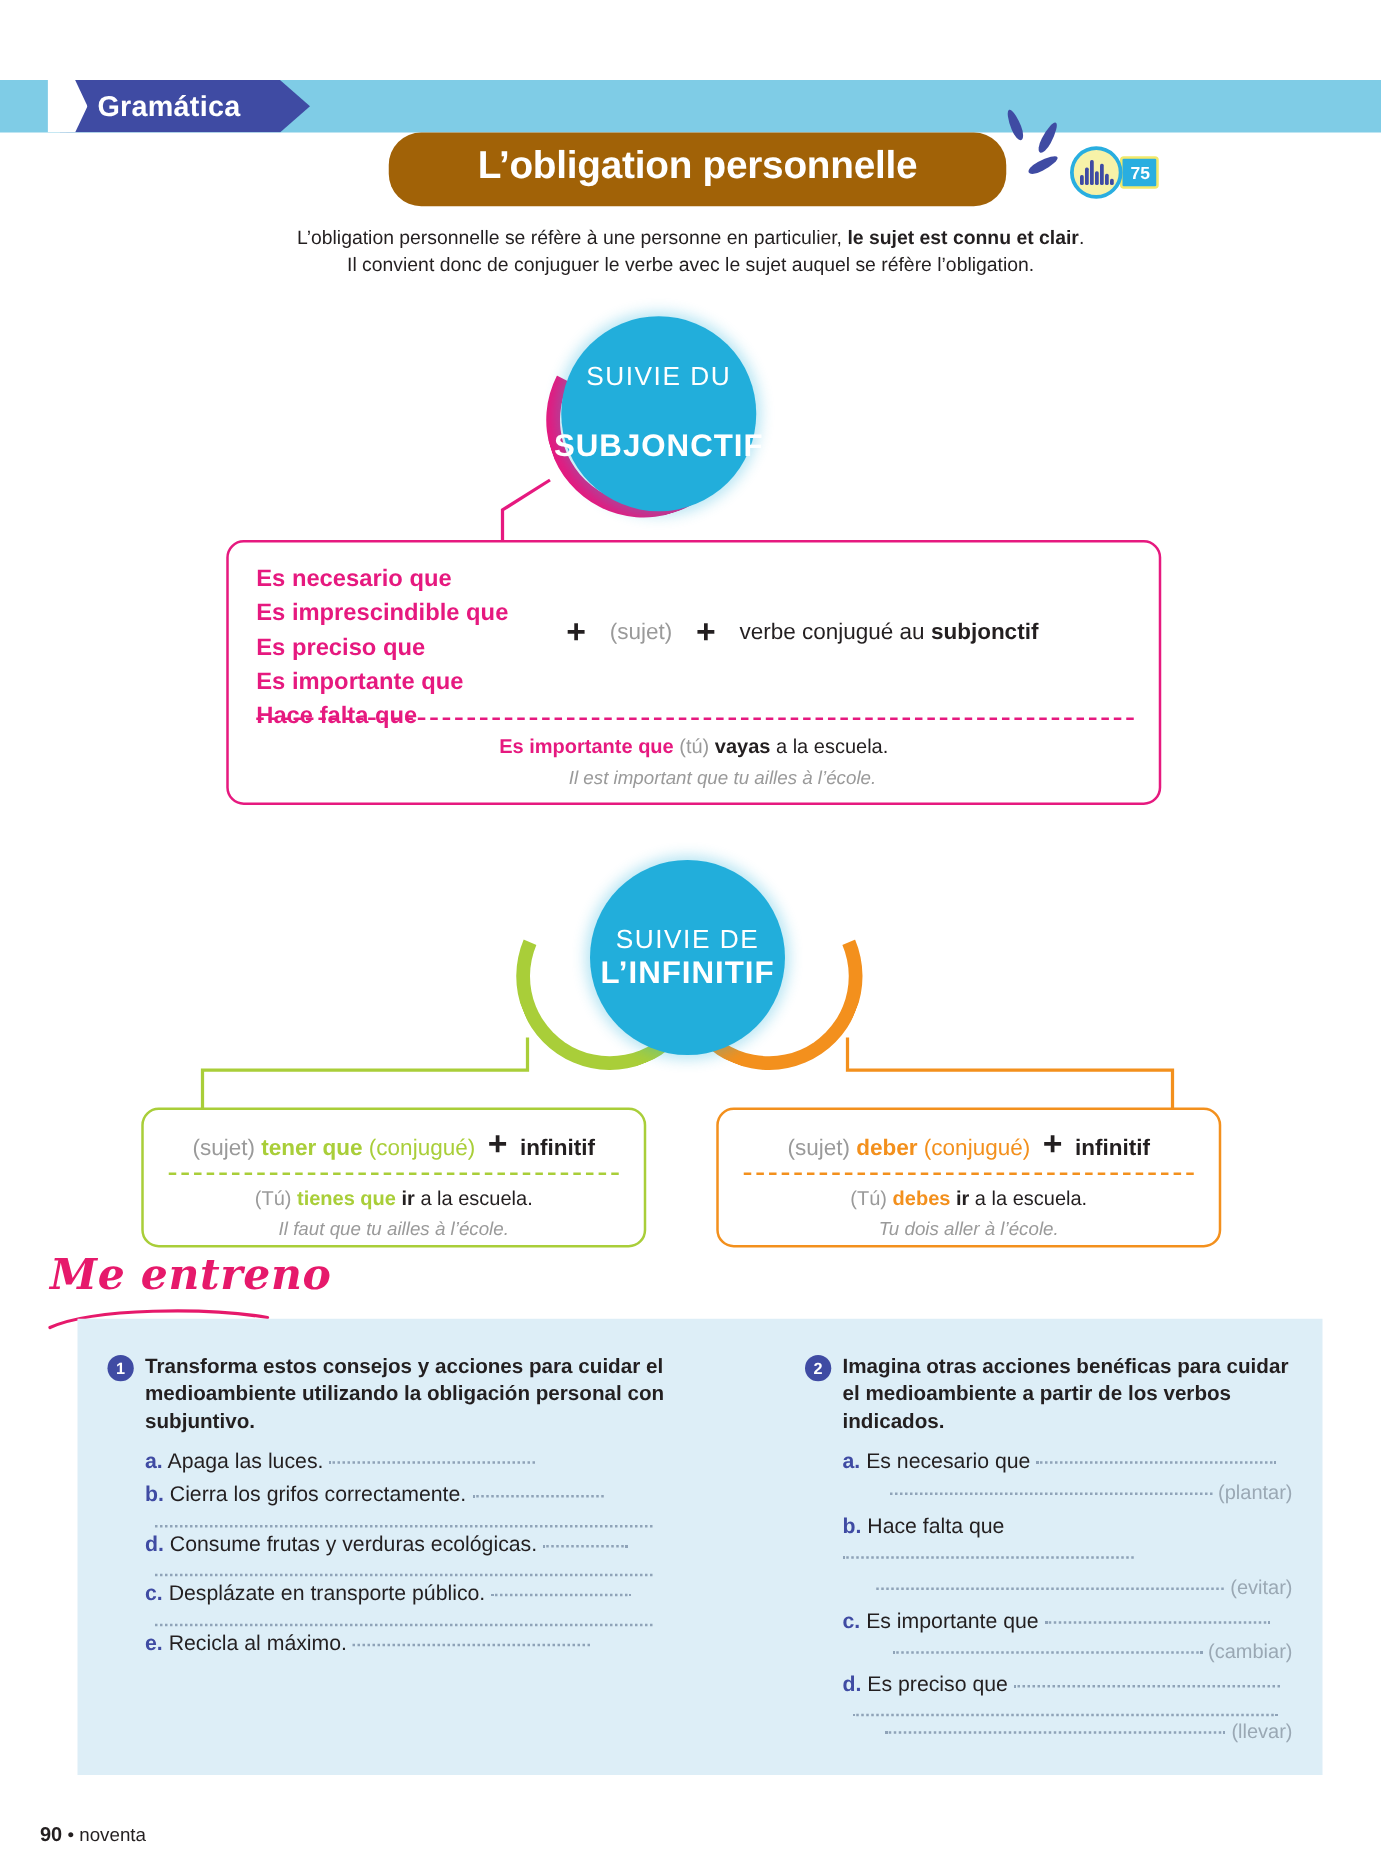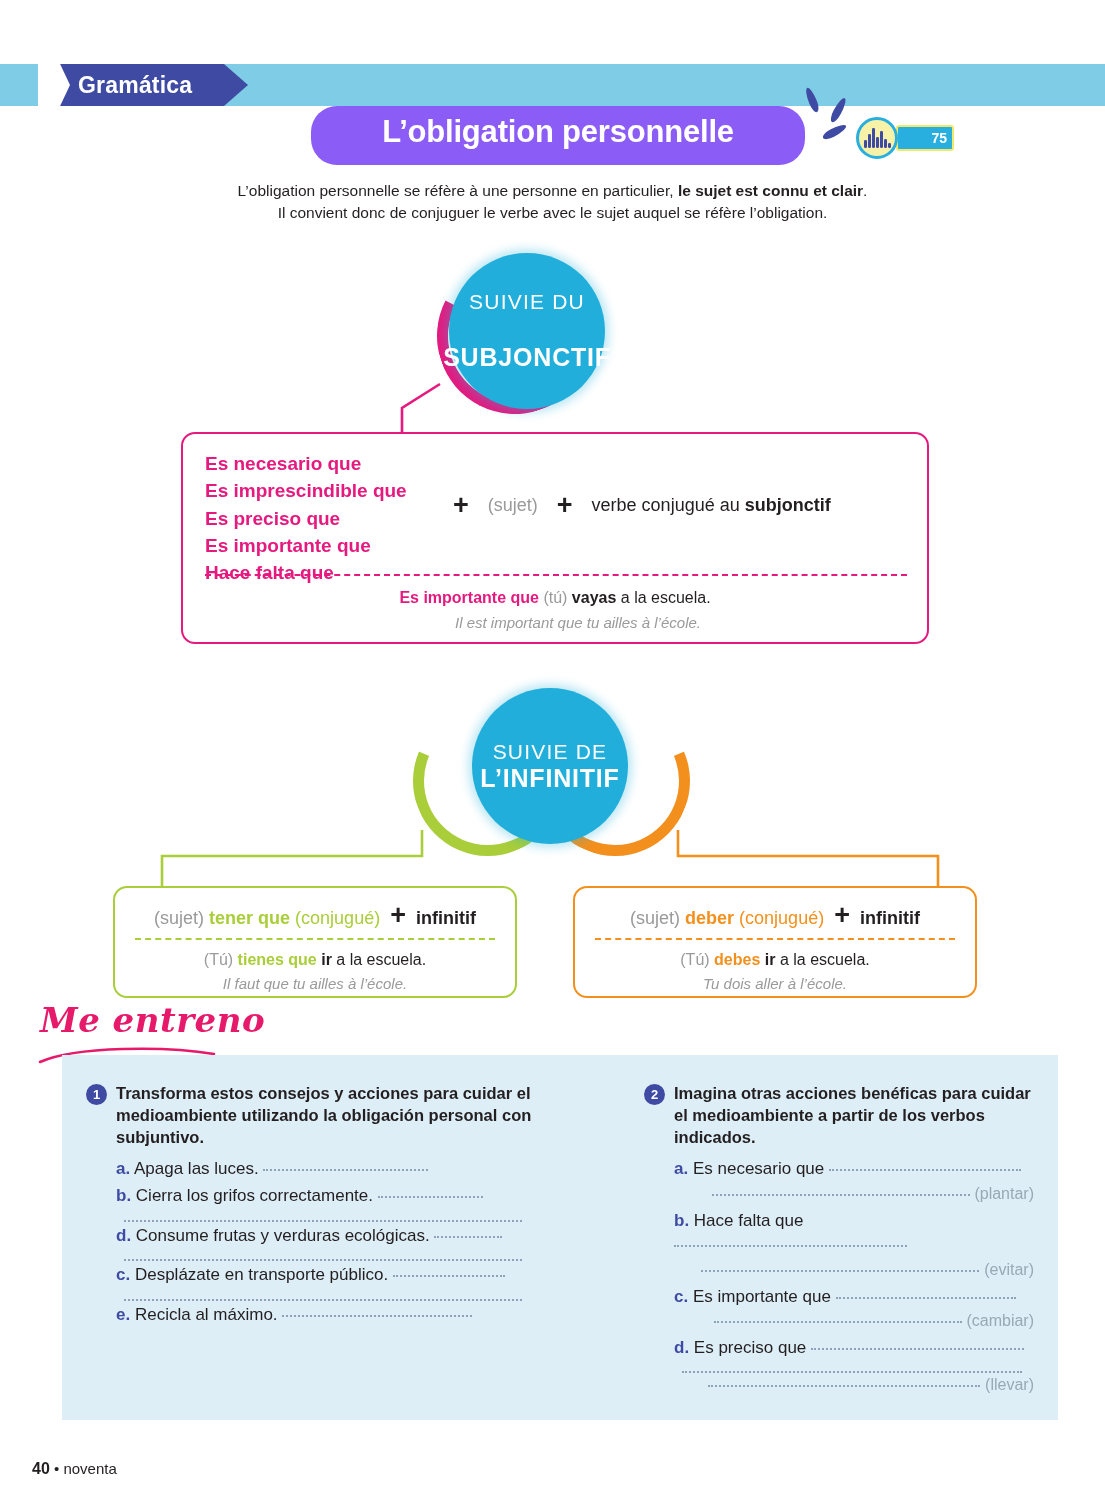--- a/index.html
+++ b/index.html
@@ -55,21 +55,21 @@
     font-size: 23px;
     font-weight: bold;
     letter-spacing: 0.2px;
   }
 
   
   .title-pill {
     position: absolute;
     left: 311px; top: 106px;
     width: 494px; height: 59px;
-    background: #8b5cf6;
+    background: #a16207;
     border-radius: 26px;
     color: #ffffff;
     font-size: 31px;
     font-weight: bold;
     text-align: center;
     line-height: 52px;
     letter-spacing: -0.2px;
   }
 
   
@@ -82,21 +82,21 @@
   }
   .ray1 { width: 8px; height: 26px; left: 18px; top: 0px;  transform: rotate(-22deg); }
   .ray2 { width: 8px; height: 27px; left: 33px; top: 9px;  transform: rotate(28deg); }
   .ray3 { width: 8px; height: 26px; left: 24px; top: 26px; transform: rotate(62deg); }
 
   
   .audio-badge { position: absolute; left: 856px; top: 117px; width: 84px; height: 42px; }
   .audio-tab {
     position: absolute;
     left: 40px; top: 8px;
-    width: 58px; height: 26px;
+    width: 31px; height: 26px;
     background: #29aee0;
     border: 2px solid #f2e96a;
     border-radius: 3px;
     color: #ffffff;
     font-size: 14px;
     font-weight: bold;
     text-align: right;
     padding-right: 5px;
     line-height: 22px;
   }
@@ -549,16 +549,16 @@
           <span class="verb-hint">(llevar)</span>
         </div>
       </div>
 
     </div>
   </div>
 
 </div>
 
 <div class="footer">
-  <span class="pg">40</span>
+  <span class="pg">90</span>
   <span>•</span>
   <span class="wd">noventa</span>
 </div>
 
 </body></html>

